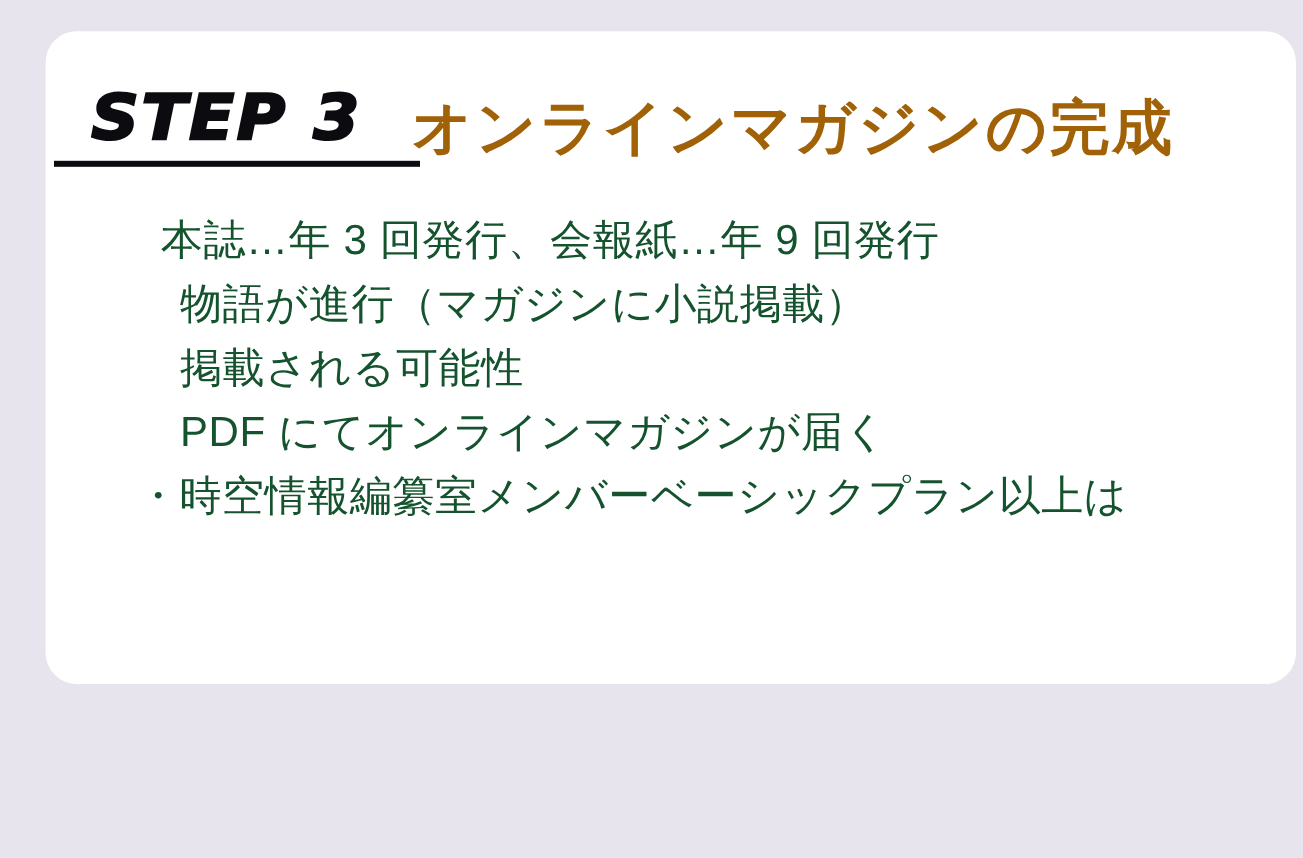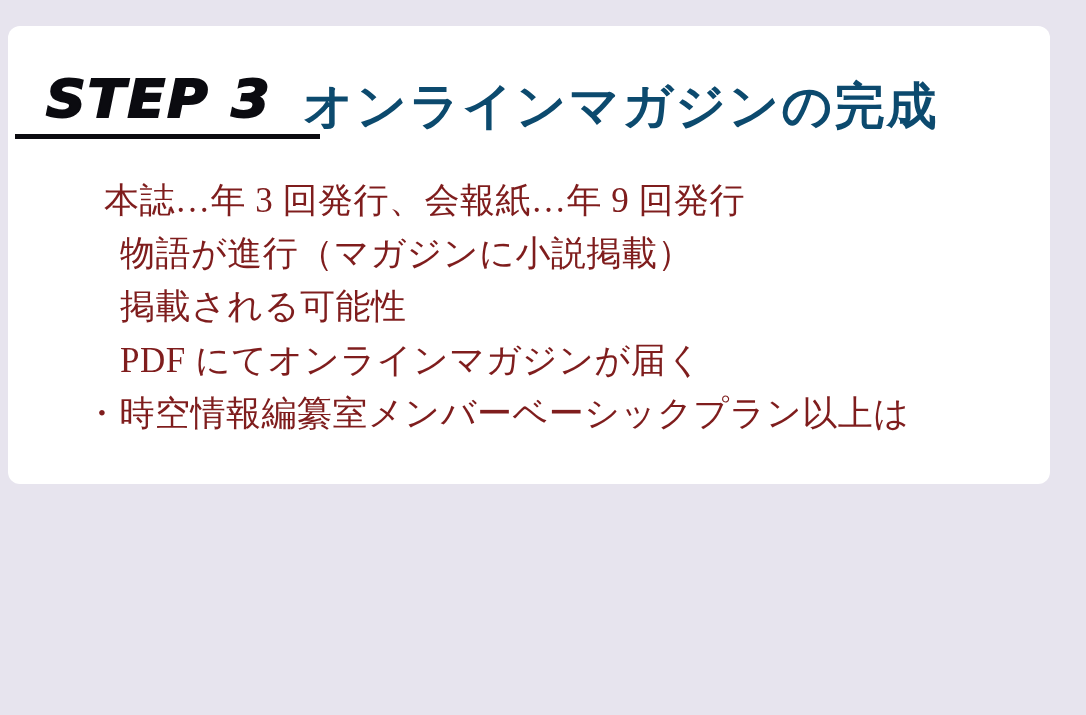--- a/index.html
+++ b/index.html
@@ -9,26 +9,26 @@
   body {
     width: 1086px;
     height: 715px;
     background: #e7e4ee;
     font-family: "Liberation Serif", "DejaVu Serif", serif;
     overflow: hidden;
   }
 
   .slide {
     position: absolute;
-    left: 8px;
+    left: 38px;
     top: 26px;
     width: 1042px;
-    height: 458px;
+    height: 544px;
     background: #ffffff;
-    border-radius: 12px;
+    border-radius: 26px;
     box-sizing: border-box;
   }
 
   .header {
     position: absolute;
     left: 0;
     top: 30px;
     width: 100%;
     height: 100px;
     display: flex;
@@ -58,36 +58,36 @@
   .step-underline {
     position: absolute;
     left: -23px;
     bottom: 0;
     width: 305px;
     height: 5px;
     background: #0b0b10;
   }
 
   .header-title {
-    margin-left: 36px;
+    margin-left: 46px;
     font-family: "DejaVu Serif", serif;
     font-size: 50px;
     font-weight: bold;
-    color: #0c4a6e;
+    color: #a16207;
     letter-spacing: 2px;
     line-height: 1;
   }
 
   .body-block {
     position: absolute;
     left: 76px;
     top: 148px;
     right: 30px;
-    font-family: Liberation Serif, serif;
-    color: #7f1d1d;
+    font-family: Liberation Sans, sans-serif;
+    color: #14532d;
   }
 
   .line {
     font-size: 35px;
     line-height: 1.52;
     letter-spacing: 0.5px;
     white-space: nowrap;
   }
 
   .line.indent {

